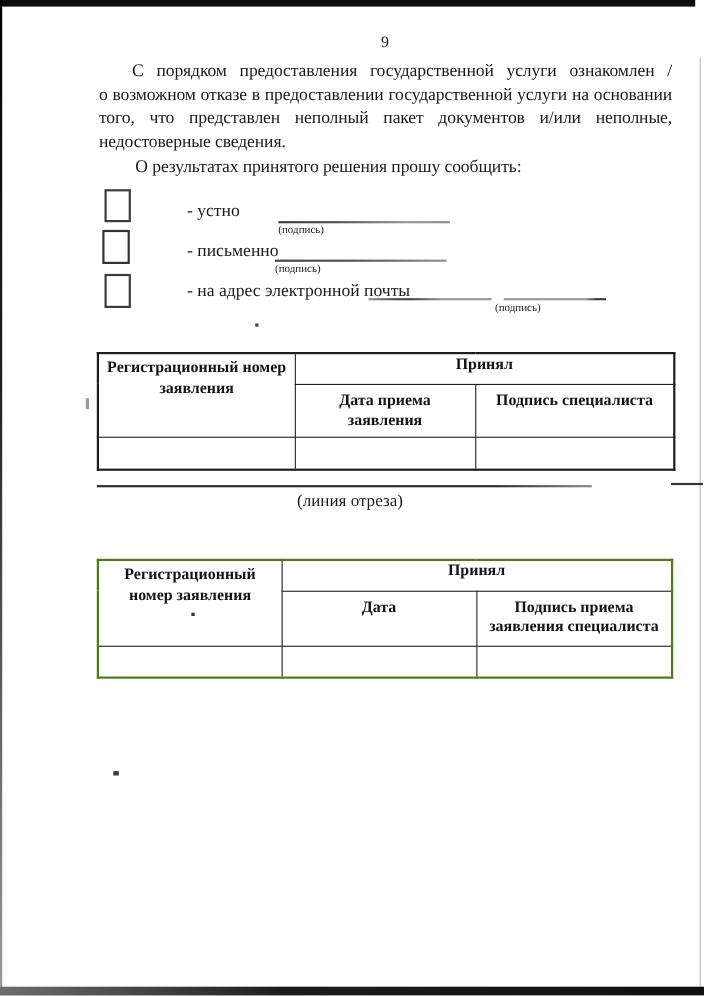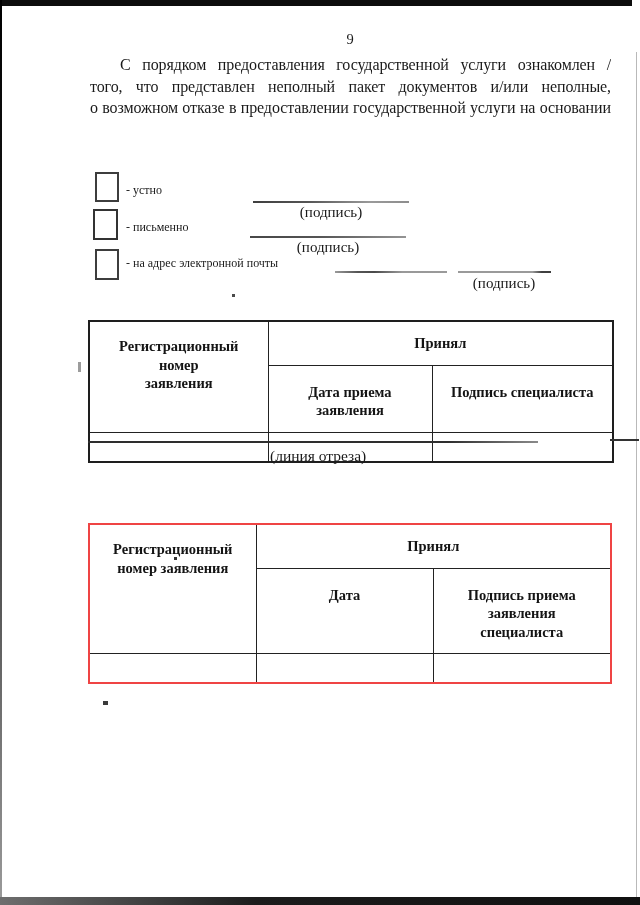--- a/index.html
+++ b/index.html
@@ -22,40 +22,40 @@
   .para{position:absolute;left:90px;top:54px;width:521px;font-size:16px;line-height:21.7px;letter-spacing:-0.1px;}
   .para .ln{overflow:hidden;white-space:nowrap0;}
   .jline{text-align:justify;text-align-last:justify;}
   .indent1{text-indent:30px;}
   .indent2{text-indent:33px;}
 
   .checkbox{position:absolute;border:2px solid #3d3d3d;background:#fff;}
   .cb1{left:95px;top:172px;width:20px;height:26px;}
   .cb2{left:93px;top:209px;width:21px;height:27px;border-color:#333;}
   .cb3{left:95px;top:249px;width:20px;height:27px;}
-  .optlabel{position:absolute;font-size:12px;}
+  .optlabel{position:absolute;font-size:16px;margin-left:44px;}
   .ol1{left:126px;top:183px;}
   .ol2{left:126px;top:220px;}
   .ol3{left:126px;top:256px;}
 
   .sigline{position:absolute;height:2px;background:linear-gradient(to right,#3f3f3f 0%,#555 35%,#9a9a9a 75%,#8d8d8d 100%);}
   .sl1{left:253px;top:201px;width:156px;}
   .sl2{left:250px;top:236px;width:156px;background:linear-gradient(to right,#474747 0%,#555 45%,#949494 100%);}
   .sl3a{left:335px;top:271px;width:112px;background:linear-gradient(to right,#9a9a9a 0%,#565656 20%,#4a4a4a 35%,#999 60%,#9a9a9a 100%);}
   .sl3b{left:458px;top:271px;width:93px;background:linear-gradient(to right,#9a9a9a 0%,#9a9a9a 80%,#3f3f3f 90%,#3f3f3f 100%);}
 
-  .sigcap{position:absolute;text-align:center;font-size:15px;}
+  .sigcap{position:absolute;font-size:10px;}
   .sc1{left:253px;top:204px;width:156px;}
   .sc2{left:250px;top:239px;width:156px;}
   .sc3{left:450px;top:275px;width:108px;}
 
   .regtable{position:absolute;border-collapse:collapse;table-layout:fixed;}
-  .regtable td{border:1.6px solid #222;padding:12px;vertical-align:top;overflow:hidden;}
+  .regtable td{border:1.6px solid #222;padding:0;vertical-align:top;overflow:hidden;}
   .t1{left:88px;top:320px;width:524px;border:2px solid #1e1e1e;}
-  .t2{left:88px;top:523px;width:522px;border:2px solid #ef4444;}
+  .t2{left:88px;top:508px;width:522px;border:2px solid #4d7c0f;}
   .hdr{font-weight:bold;font-size:14.5px;line-height:18.5px;text-align:center;color:#141414;white-space:pre-line;}
   .pt3{padding-top:3px;}
   .pt5{padding-top:5px;}
   .vmid{vertical-align:middle;}
 
   .cutline-main{position:absolute;left:88px;top:441px;width:450px;height:2px;
     background:linear-gradient(to right,#2e2e2e 0%,#2e2e2e 80%,#8a8a8a 100%);}
   .cutline-short{position:absolute;left:610px;top:439px;width:29px;height:2px;background:#333;}
   .cutlabel{position:absolute;left:270px;top:447px;width:195px;font-size:15.5px;}
 
@@ -72,22 +72,24 @@
 
   <div class="edge-top"></div>
   <div class="edge-left"></div>
   <div class="edge-right"></div>
   <div class="edge-bottom"></div>
 
   <div class="pagenum">9</div>
 
   <div class="para">
     <div class="ln jline indent1">С порядком предоставления государственной услуги ознакомлен /</div>
+    <div class="ln jline">о возможном отказе в предоставлении государственной услуги на основании</div>
     <div class="ln jline">того, что представлен неполный пакет документов и/или неполные,</div>
-    <div class="ln jline">о возможном отказе в предоставлении государственной услуги на основании</div>
+    <div class="ln">недостоверные сведения.</div>
+    <div class="ln indent2">О результатах принятого решения прошу сообщить:</div>
   </div>
 
   <div class="checkbox cb1"></div>
   <span class="optlabel ol1">- устно</span>
   <div class="sigline sl1"></div>
   <div class="sigcap sc1">(подпись)</div>
 
   <div class="checkbox cb2"></div>
   <span class="optlabel ol2">- письменно</span>
   <div class="sigline sl2"></div>

